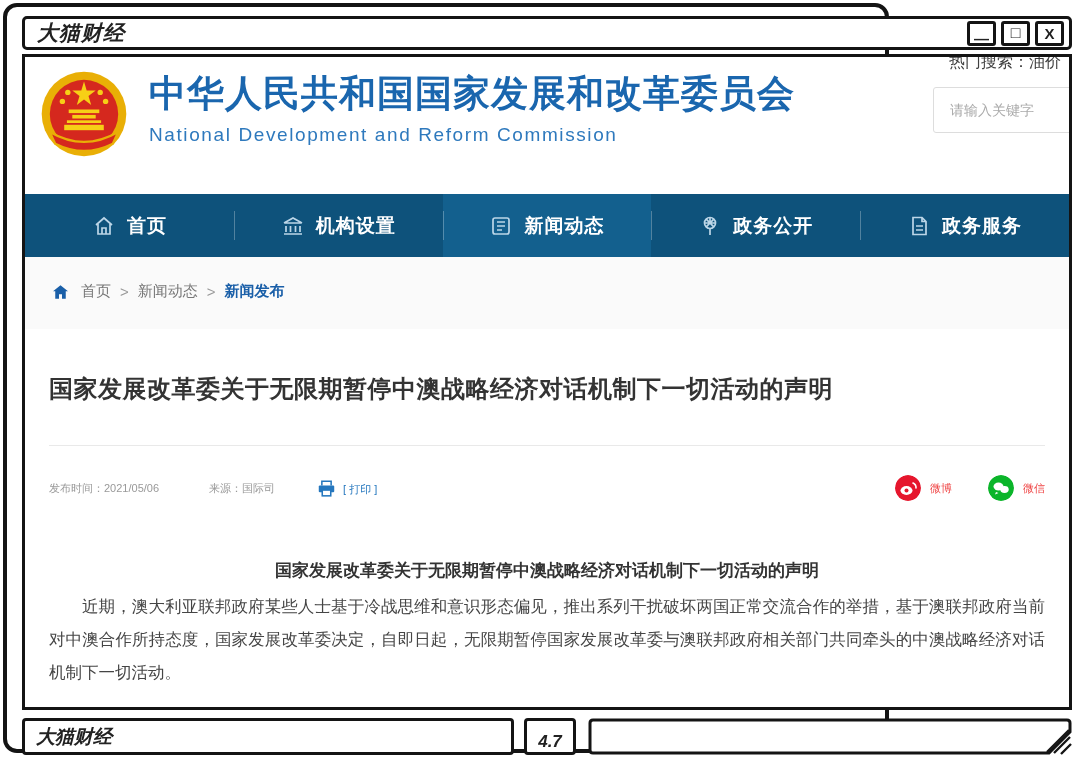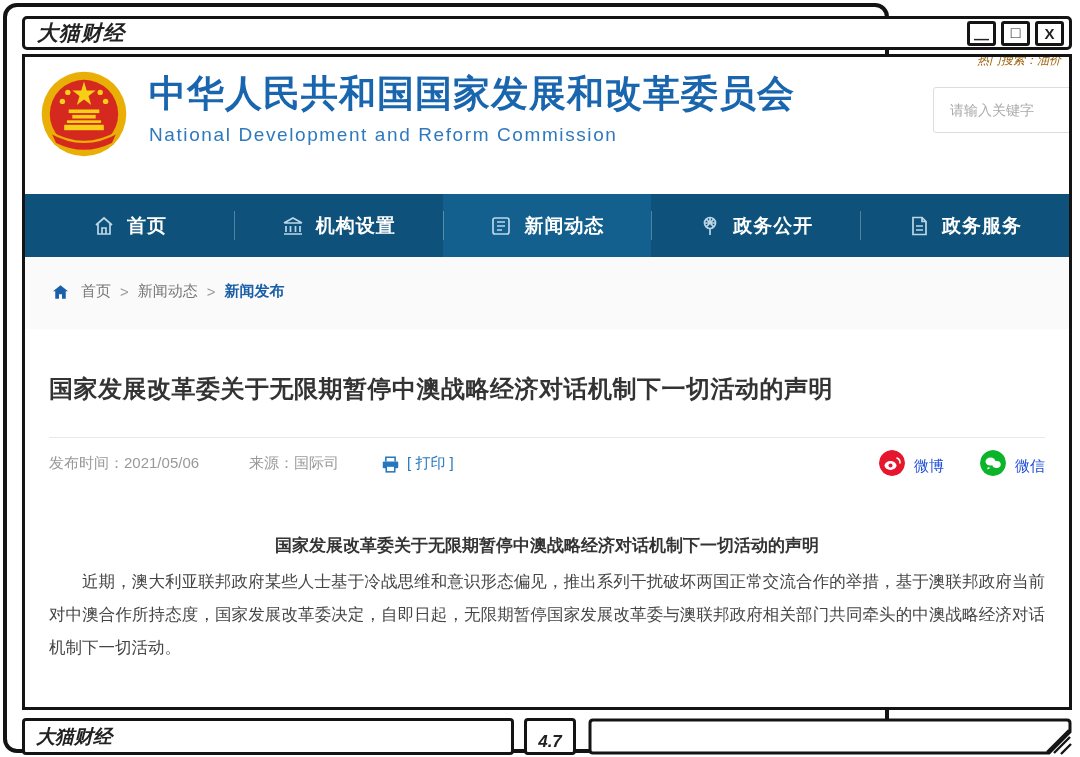--- a/index.html
+++ b/index.html
@@ -26,21 +26,21 @@
   .site { position:absolute; left:15px; top:47px; width:1050px; height:656px;
     border:3px solid #141414; background:#fff; overflow:hidden; }
 
   
   .site-header { position:absolute; top:0; left:0; right:0; height:137px; background:#fff; }
   .emblem { position:absolute; left:14px; top:12px; width:90px; height:90px; }
   .site-titles { position:absolute; left:124px; top:12px; }
   .site-title-cn { font-size:37px; font-weight:bold; color:#1a66ae; letter-spacing:1px;
     font-family:"DejaVu Sans","Liberation Sans",sans-serif; }
   .site-title-en { font-size:19px; color:#2e79bd; letter-spacing:1.6px; margin-top:5px; }
-  .hot-search { position:absolute; right:8px; top:-5px; color:#a16207; font-size:12px; white-space:nowrap;font-style:italic; }
+  .hot-search { position:absolute; right:8px; top:-5px; color:#404040; font-size:16px; white-space:nowrap; }
   .search-input { position:absolute; right:-22px; top:30px; width:158px; height:46px;
     border:1px solid #ddd; border-radius:3px; font-size:14px; color:#888;
     padding-left:16px; outline:none; background:#fff;
     font-family:"Liberation Sans","DejaVu Sans",sans-serif; }
   .search-input::placeholder { color:#aaa; }
 
   
   .nav { position:absolute; top:137px; left:0; right:0; height:63px; background:#0e527b; display:flex; }
   .nav-item { flex:1; display:flex; align-items:center; justify-content:center; gap:11px;
     color:#fff; font-size:19px; font-weight:bold; position:relative; cursor:pointer; letter-spacing:1px; }
@@ -56,28 +56,28 @@
   .breadcrumb { position:absolute; left:26px; top:25px; display:flex; align-items:center;
     gap:9px; font-size:15px; color:#777; }
   .crumb-sep { color:#999; }
   .crumb-link { cursor:pointer; }
   .crumb-current { font-weight:bold; color:#1a5fa8; cursor:pointer; }
   .crumb-home { width:19px; height:18px; margin-right:2px; }
 
   
   .content { position:absolute; top:272px; left:0; right:0; }
   .article-title { margin:44px 24px 0; font-size:24px; font-weight:bold; color:#333; letter-spacing:0.5px; }
-  .article-meta { margin:32px 24px 0; border-top:1px solid #e9e9e9; padding-top:12px;
-    display:flex; align-items:center; font-size:15px; color:#999; }
+  .article-meta { margin:40px 24px 0; border-top:1px solid #e9e9e9; padding-top:29px;
+    display:flex; align-items:center; font-size:11px; color:#999; }
   .meta-source { margin-left:50px; }
   .meta-print { margin-left:42px; display:flex; align-items:flex-end; gap:7px;
     color:#2577be; cursor:pointer; }
   .printer-icon { width:19px; height:17px; }
   .share-group { margin-left:auto; display:flex; align-items:center; }
-  .share-item { display:flex; align-items:flex-end; gap:9px; color:#1d4ed8; margin-left:36px; cursor:pointer; }
+  .share-item { display:flex; align-items:center; gap:9px; color:#ef4444; margin-left:36px; cursor:pointer; }
   .share-badge { width:26px; height:26px; border-radius:50%; }
 
   .body-title { margin:58px 24px 0; text-align:center; font-weight:bold; font-size:17px; color:#333; }
   .body-text { margin:8px 24px 0; font-size:16.5px; color:#454545; line-height:33px;
     text-align:justify; text-indent:2em; }
 
   
   .status-left { position:absolute; left:15px; top:711px; width:492px; height:37px;
     border:3px solid #141414; border-radius:4px; display:flex; align-items:center; background:#fff; }
   .status-title { font-weight:bold; font-style:italic; font-size:19px; padding-left:11px; color:#222; }

